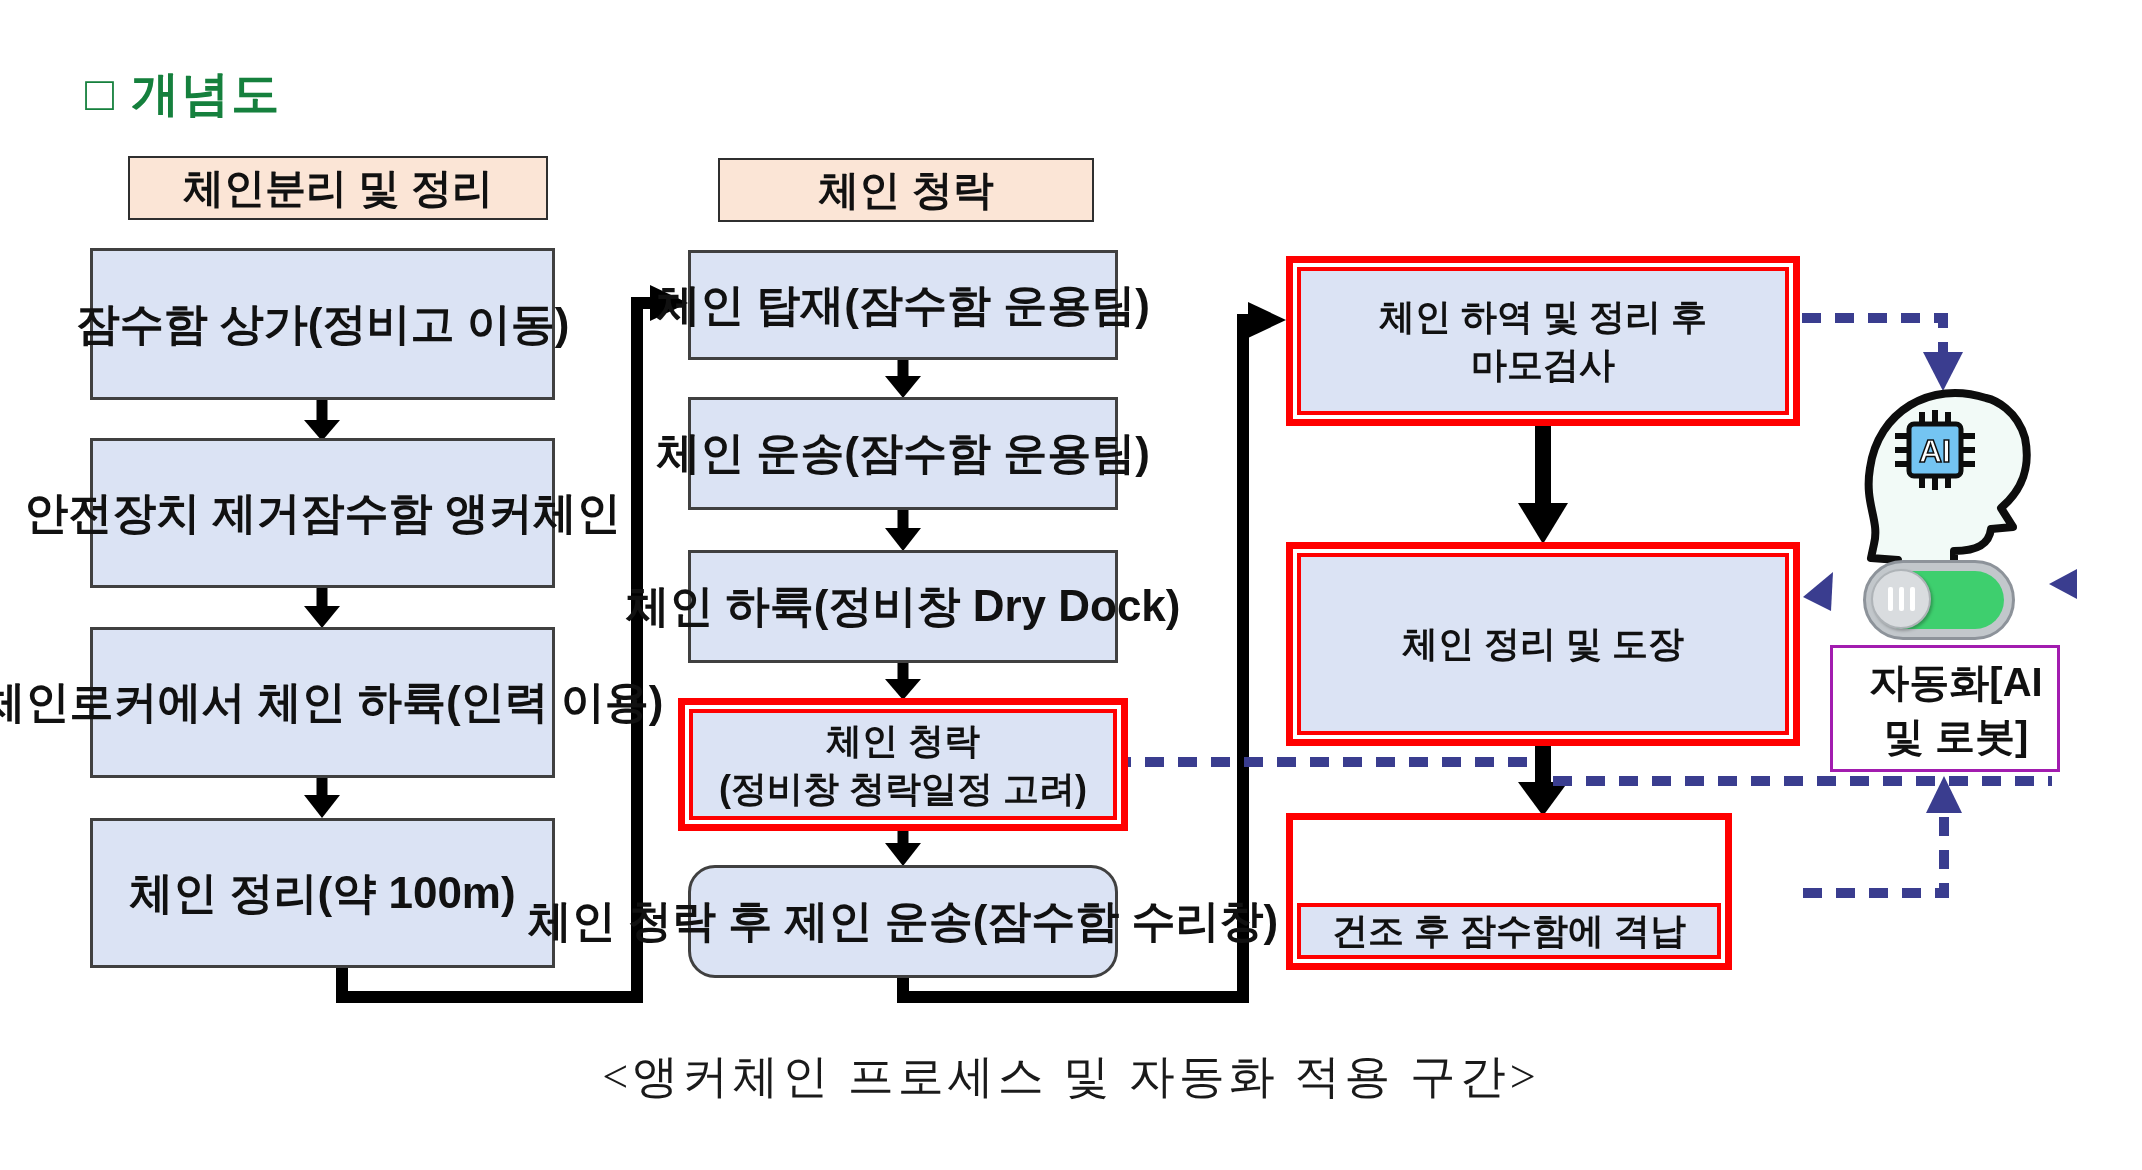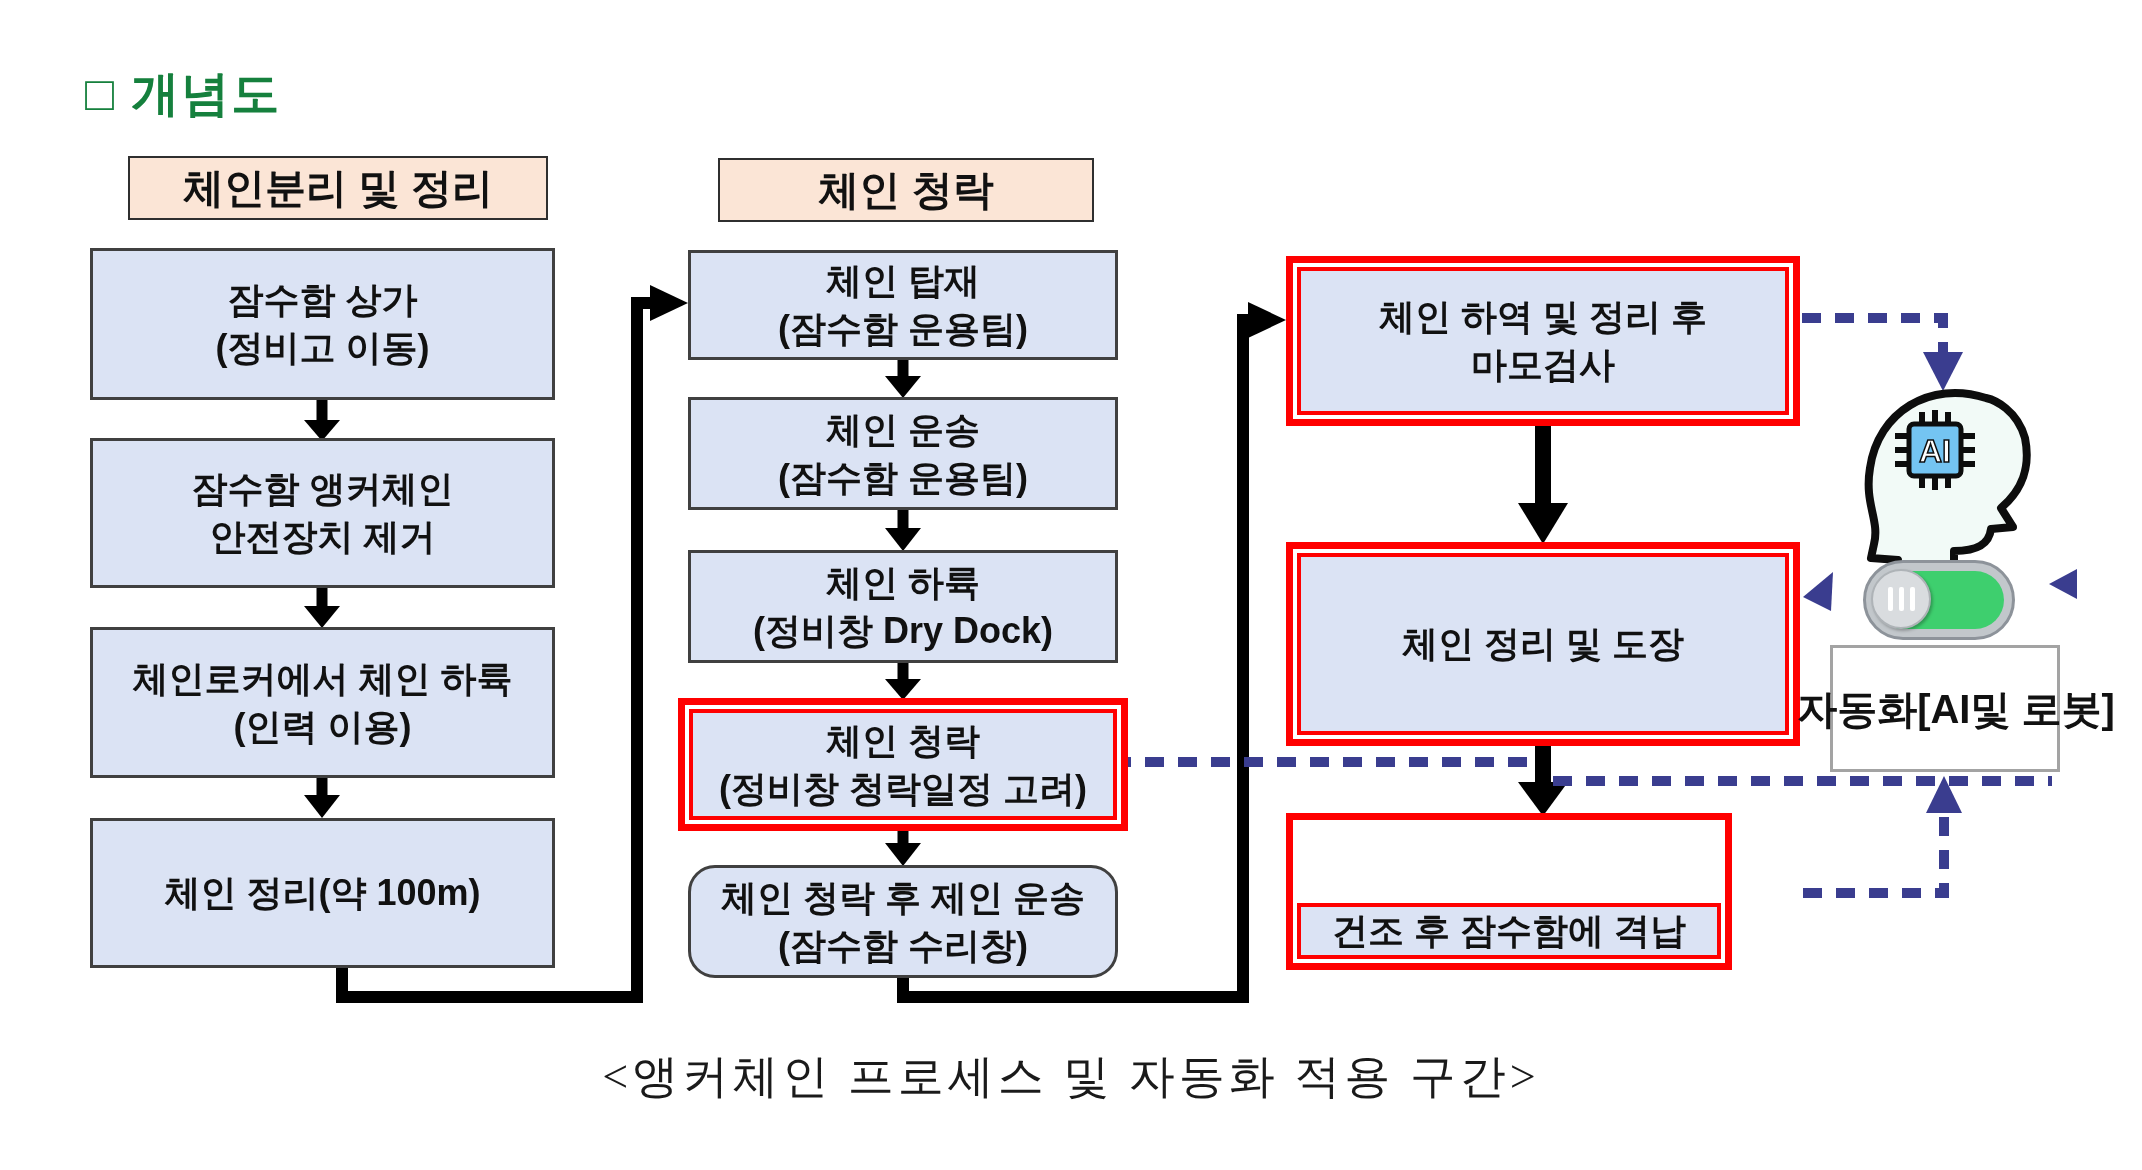--- a/index.html
+++ b/index.html
@@ -13,37 +13,37 @@
     position:absolute;left:85px;top:62px;font-size:48px;font-weight:bold;
     letter-spacing:2px;color:#15803d;z-index:2;
   }
   .phead{
     position:absolute;z-index:2;background:#fbe5d6;border:2px solid #2f2f2f;
     display:flex;align-items:center;justify-content:center;
     font-size:41px;font-weight:bold;box-sizing:border-box;white-space:nowrap;
   }
   .pbox{
     position:absolute;z-index:2;background:#dbe3f4;border:3px solid #404040;
-    display:flex;flex-direction:column;align-items:center;justify-content:center;
-    text-align:center;font-size:36px;font-weight:600;line-height:1.32;
+    display:flex;flex-direction:row;align-items:center;justify-content:center;
+    text-align:center;font-size:44px;font-weight:600;line-height:1.32;
     box-sizing:border-box;white-space:nowrap;
   }
   .hlbox{
     position:absolute;z-index:2;border:7px solid #ff0000;background:#ffffff;
     padding:4px;box-sizing:border-box;display:flex;
   }
   .hlbox .inner{
     flex:1;border:4px solid #ff0000;background:#dbe3f4;
     display:flex;flex-direction:column;align-items:center;justify-content:center;
     text-align:center;font-size:36px;font-weight:600;line-height:1.32;white-space:nowrap;
   }
   .pbox span,.inner span{display:block;}
   .auto-label{
-    position:absolute;z-index:3;background:#ffffff;border:3px solid #a3a3a3;
-    display:flex;flex-direction:row;align-items:center;justify-content:center;
+    position:absolute;z-index:3;background:#ffffff;border:3px solid #a21caf;
+    display:flex;flex-direction:column;align-items:center;justify-content:center;
     font-size:40px;font-weight:bold;line-height:1.35;box-sizing:border-box;
     text-align:center;white-space:nowrap;padding-left:22px;
   }
   .toggle{
     position:absolute;z-index:3;background:#c2c7cb;border:3px solid #8d939a;
     border-radius:44px;box-sizing:border-box;
   }
   .toggle .track{
     position:absolute;left:8px;top:8px;right:8px;bottom:8px;
     background:#3ecf6e;border-radius:32px;
@@ -148,22 +148,22 @@
   </svg>
 
   <div class="page-title">□ 개념도</div>
 
   <div class="phead" style="left:128px;top:156px;width:420px;height:64px;">체인분리 및 정리</div>
   <div class="pbox" style="left:90px;top:248px;width:465px;height:152px;">
     <span>잠수함 상가</span>
     <span>(정비고 이동)</span>
   </div>
   <div class="pbox" style="left:90px;top:438px;width:465px;height:150px;">
+    <span>안전장치 제거</span>
     <span>잠수함 앵커체인</span>
-    <span>안전장치 제거</span>
   </div>
   <div class="pbox" style="left:90px;top:627px;width:465px;height:151px;">
     <span>체인로커에서 체인 하륙</span>
     <span>(인력 이용)</span>
   </div>
   <div class="pbox" style="left:90px;top:818px;width:465px;height:150px;">
     <span>체인 정리(약 100m)</span>
     <span></span>
   </div>
 

